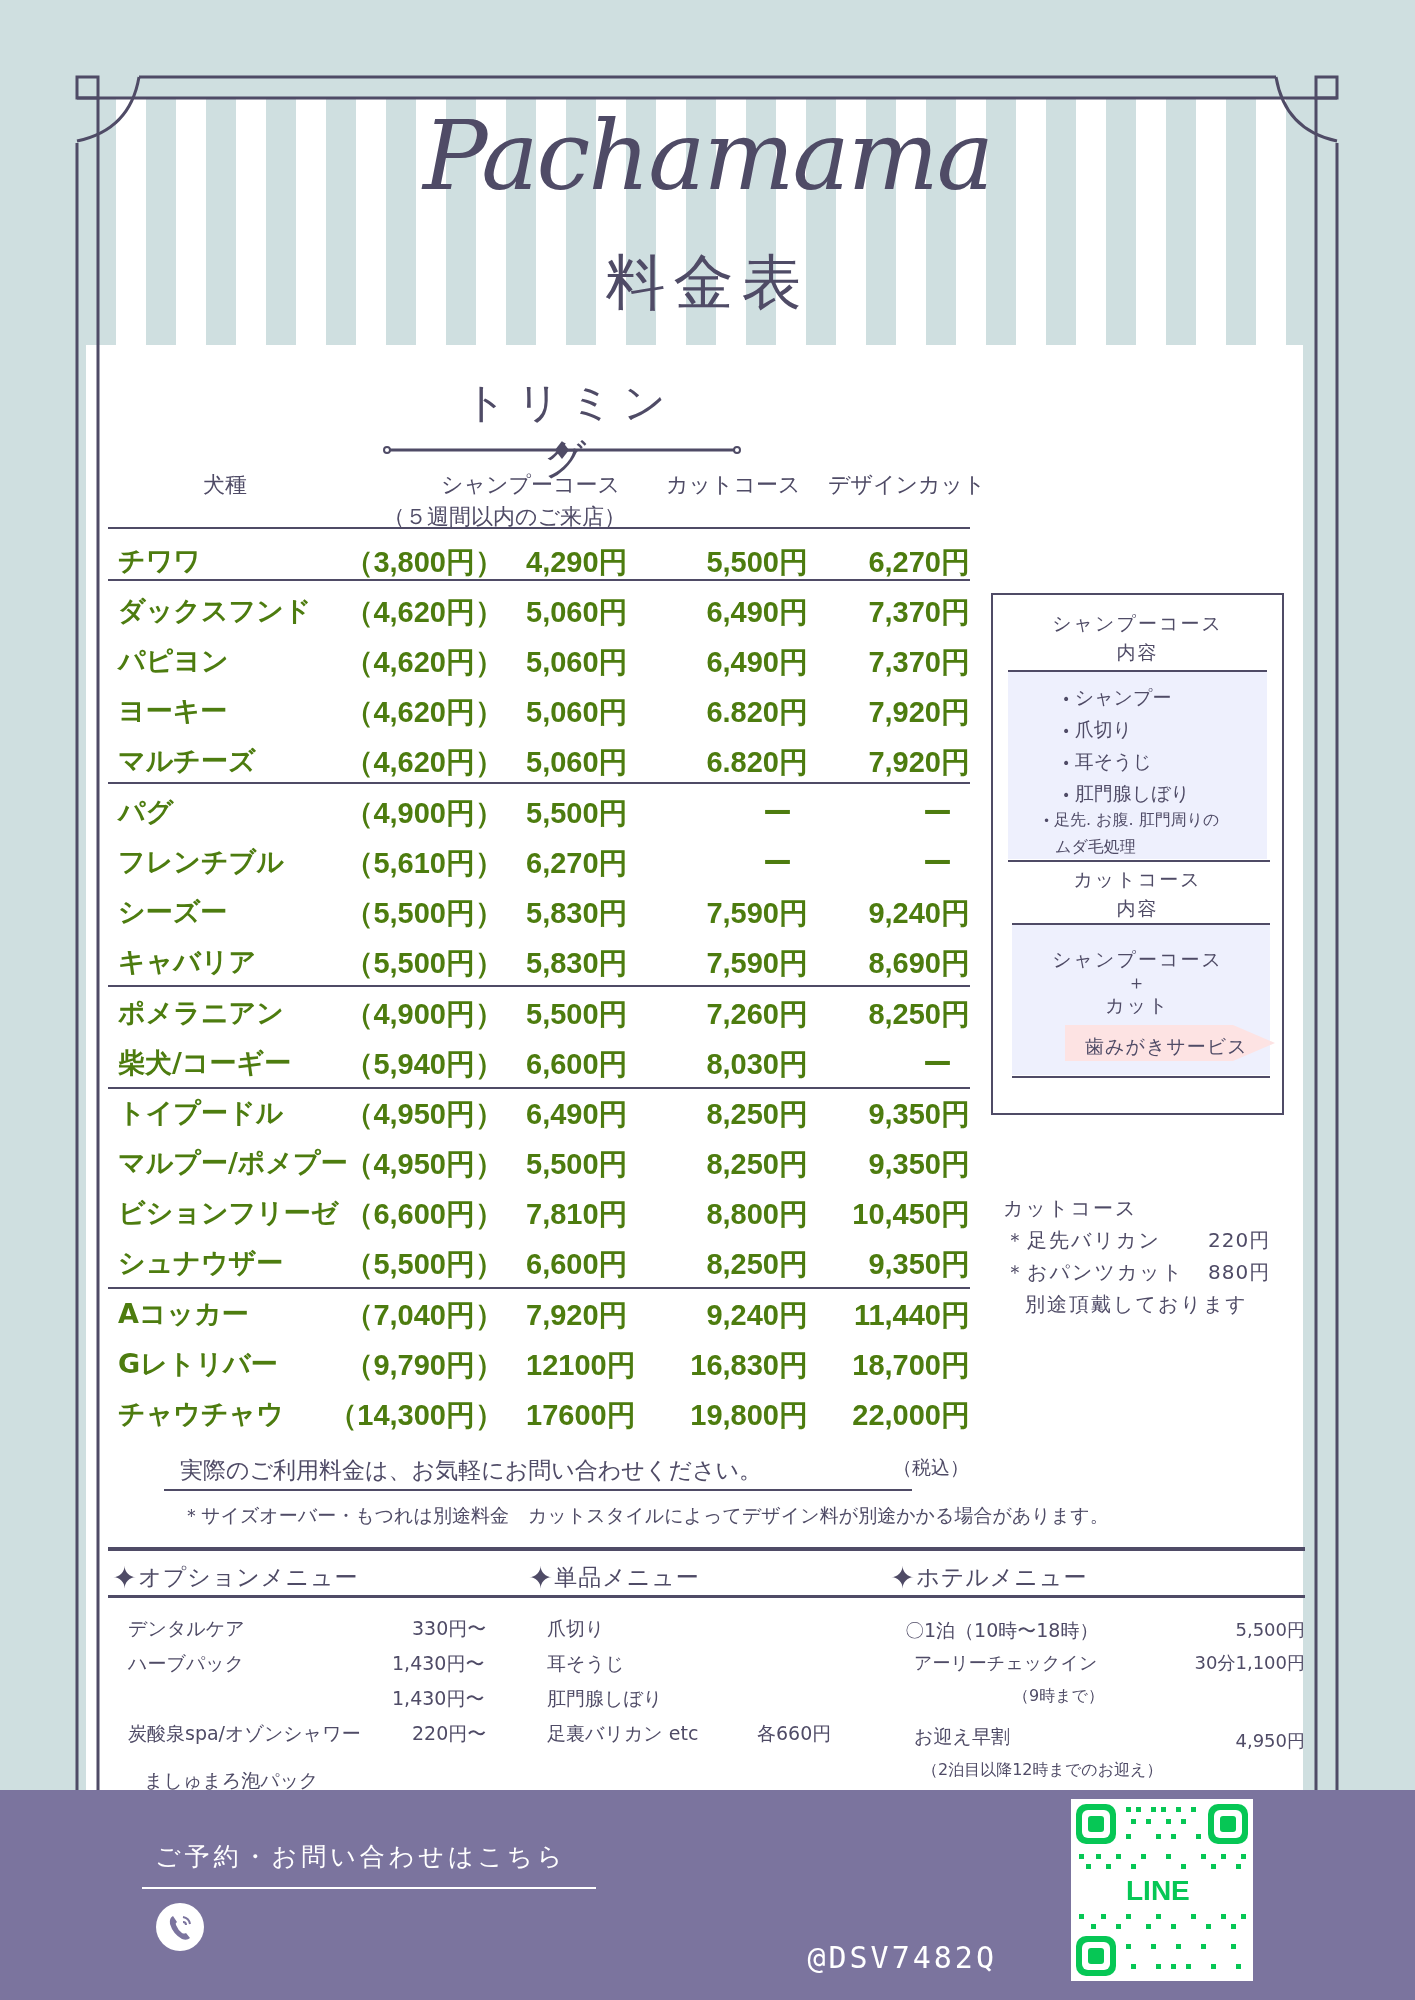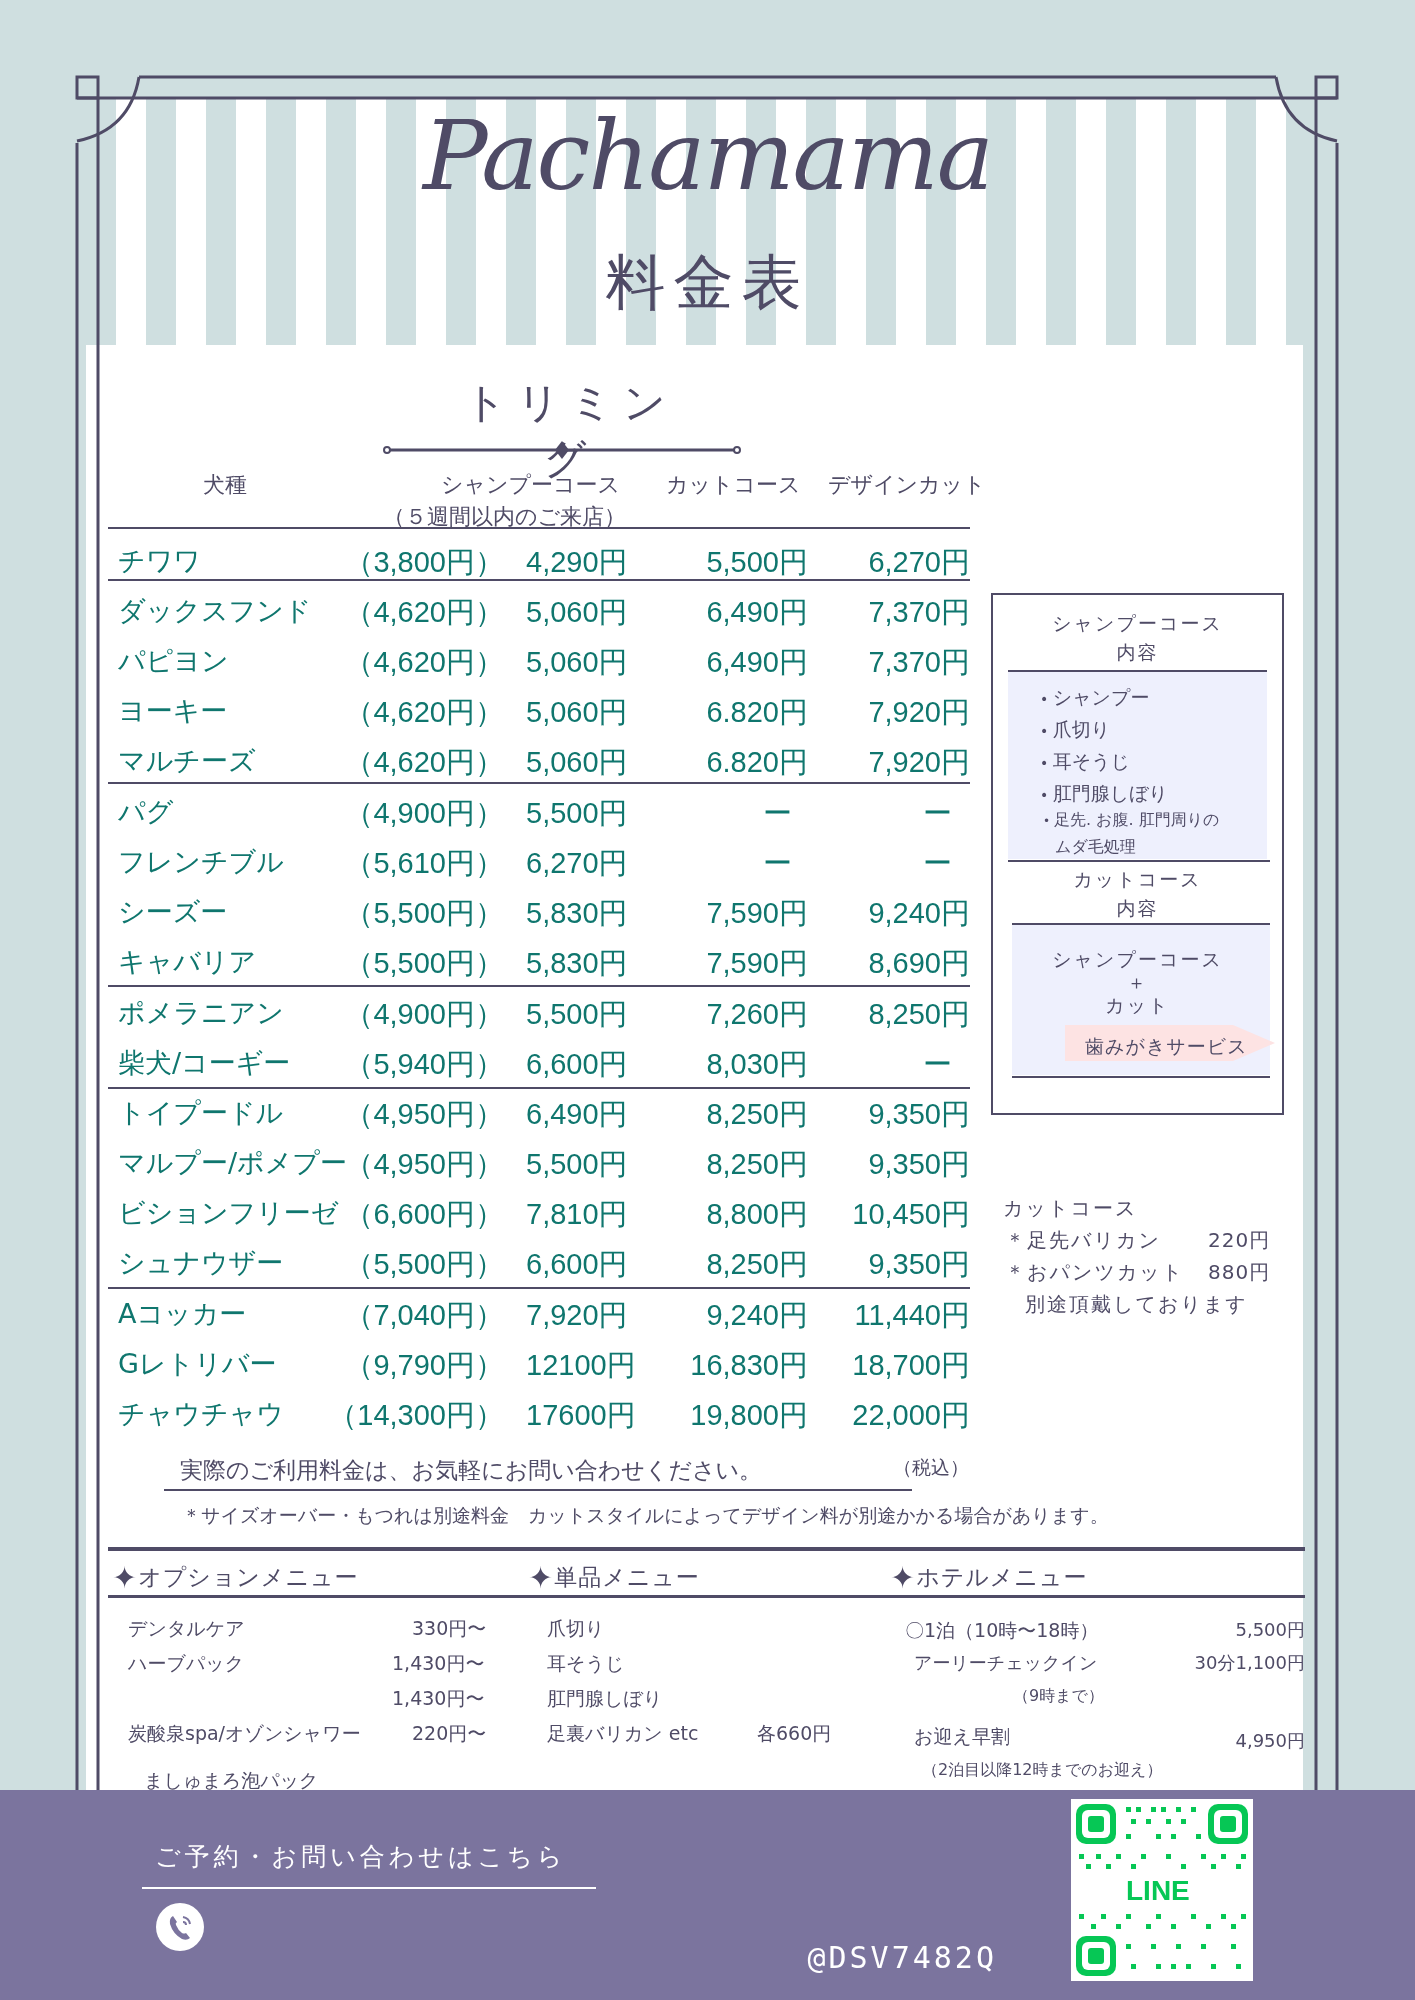--- a/index.html
+++ b/index.html
@@ -30,22 +30,23 @@
     font-size: 60px; letter-spacing: 8px; color: #4f4b66;
   }
   .section-title {
     position: absolute; left: 440px; top: 375px; width: 260px; text-align: center;
     font-size: 42px; letter-spacing: 10px; color: #4f4b66;
   }
   .ornament { position: absolute; left: 383px; top: 440px; }
   .col-head { position: absolute; font-size: 22px; color: #4f4b66; white-space: nowrap; margin-top: 10px; }
   .table { position: absolute; left: 110px; top: 0; width: 860px; }
   .row {
-    position: absolute; left: 0; width: 860px; height: 50px; font-size: 29px; color: #0f766e;
+    position: absolute; left: 0; width: 860px; height: 50px; font-size: 29px; color: #4d7c0f;
     font-family: "Liberation Sans", sans-serif;
+    font-weight: bold;
   }
   .row span { position: absolute; top: 8px; white-space: nowrap; }
   .row .breed { left: 8px; font-family: "DejaVu Sans", sans-serif; font-size: 27px; }
   .row .member { right: 466px; text-align: right; }
   .row .shampoo { left: 416px; }
   .row .cut { right: 162px; text-align: right; }
   .row .design { right: 0px; text-align: right; }
   .hline { position: absolute; background: #4f4b66; }
   .sidebox {
     position: absolute; left: 991px; top: 593px; width: 293px; height: 522px;
@@ -241,21 +242,21 @@
       <span class="cut">19,800円</span>
       <span class="design">22,000円</span>
     </div>
 </div>
 
 <div class="sidebox">
   <div class="hd" style="top:14px;">シャンプーコース</div>
   <div class="hd" style="top:43px;">内容</div>
   <div class="hline" style="left:15px; top:75px; width:259px; height:2px;"></div>
   <div class="panel" style="left:15px; top:77px; width:259px; height:187px;">
-    <ul style="padding:10px 0 0 32px;">
+    <ul style="padding:10px 0 0 54px;">
       <li>シャンプー</li>
       <li>爪切り</li>
       <li>耳そうじ</li>
       <li>肛門腺しぼり</li>
     </ul>
     <div style="position:absolute; left:35px; top:135px; font-size:16px; line-height:25px;">
       <div><span style="font-size:12px;">• </span><span>足先. お腹. 肛門周りの</span></div>
       <div style="padding-left:12px;">ムダ毛処理</div>
     </div>
   </div>

